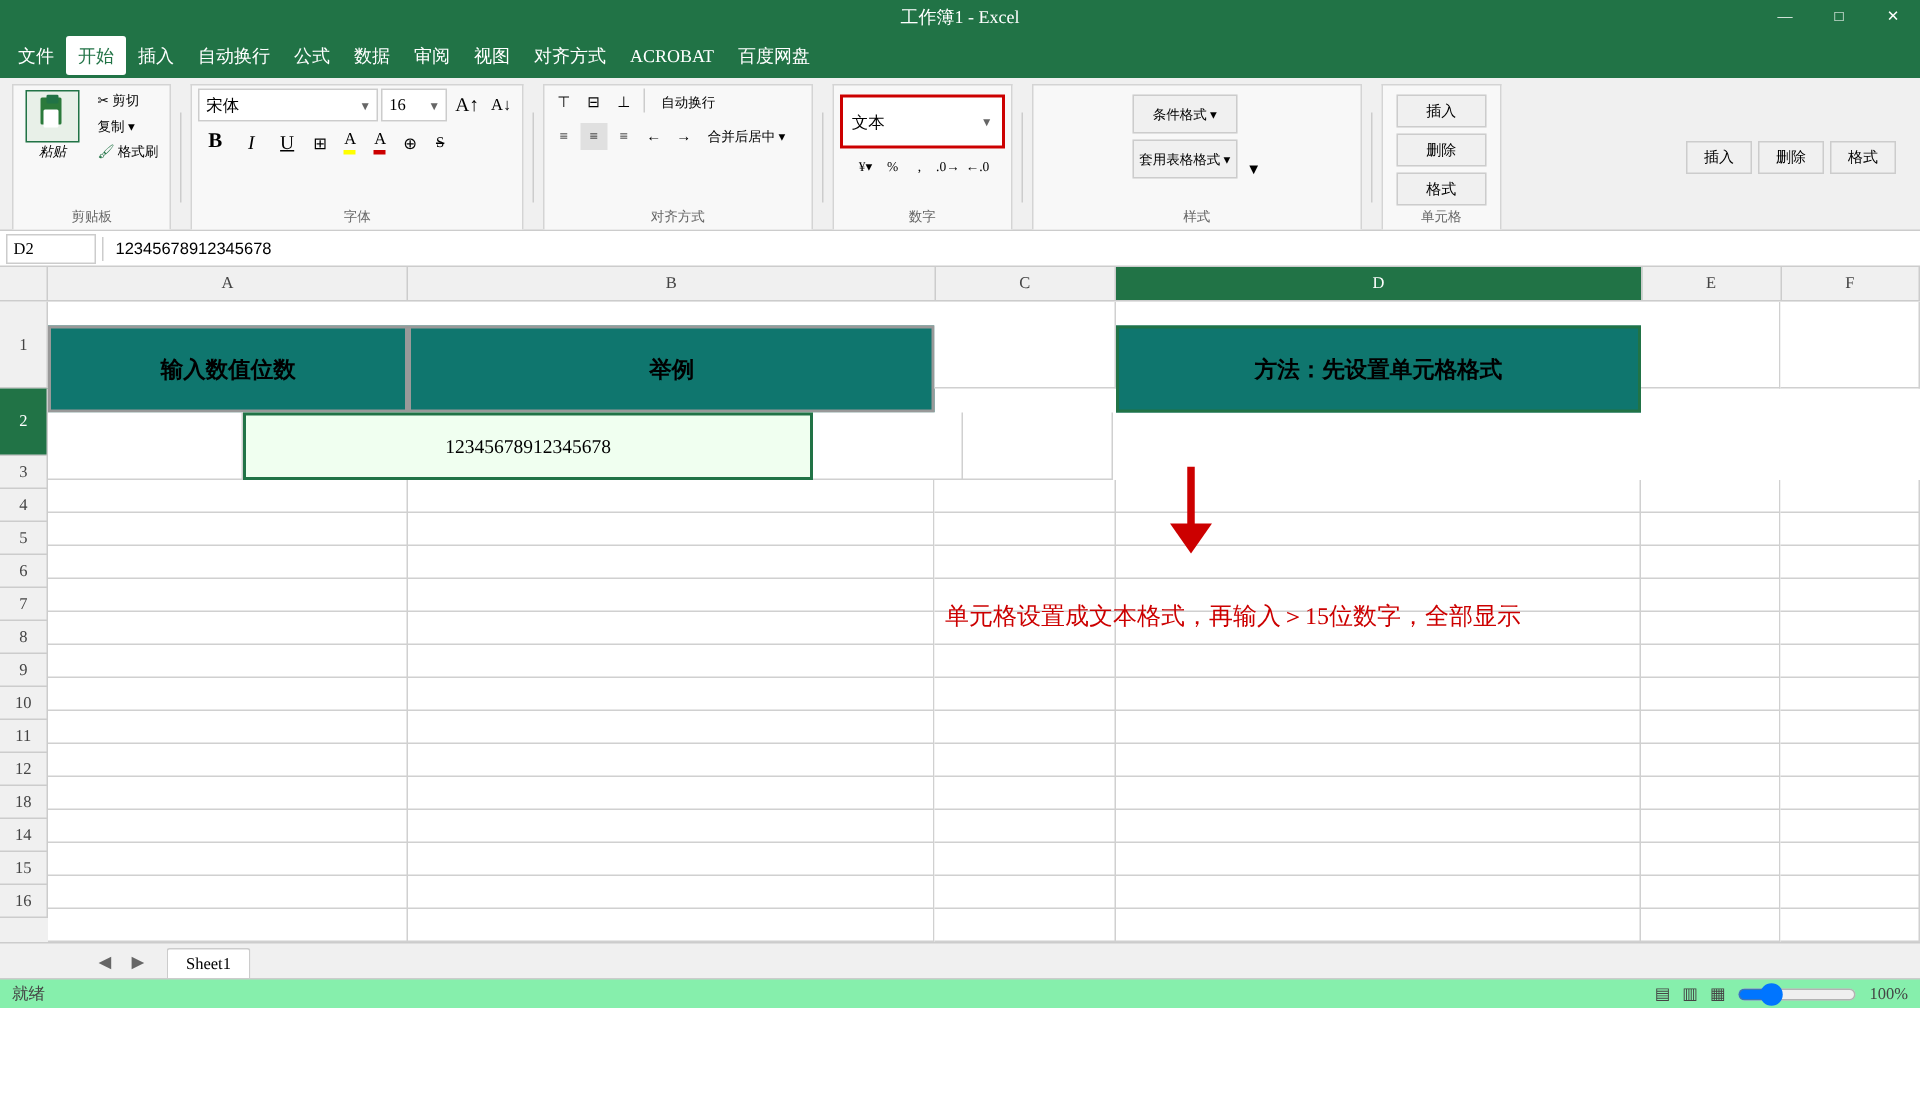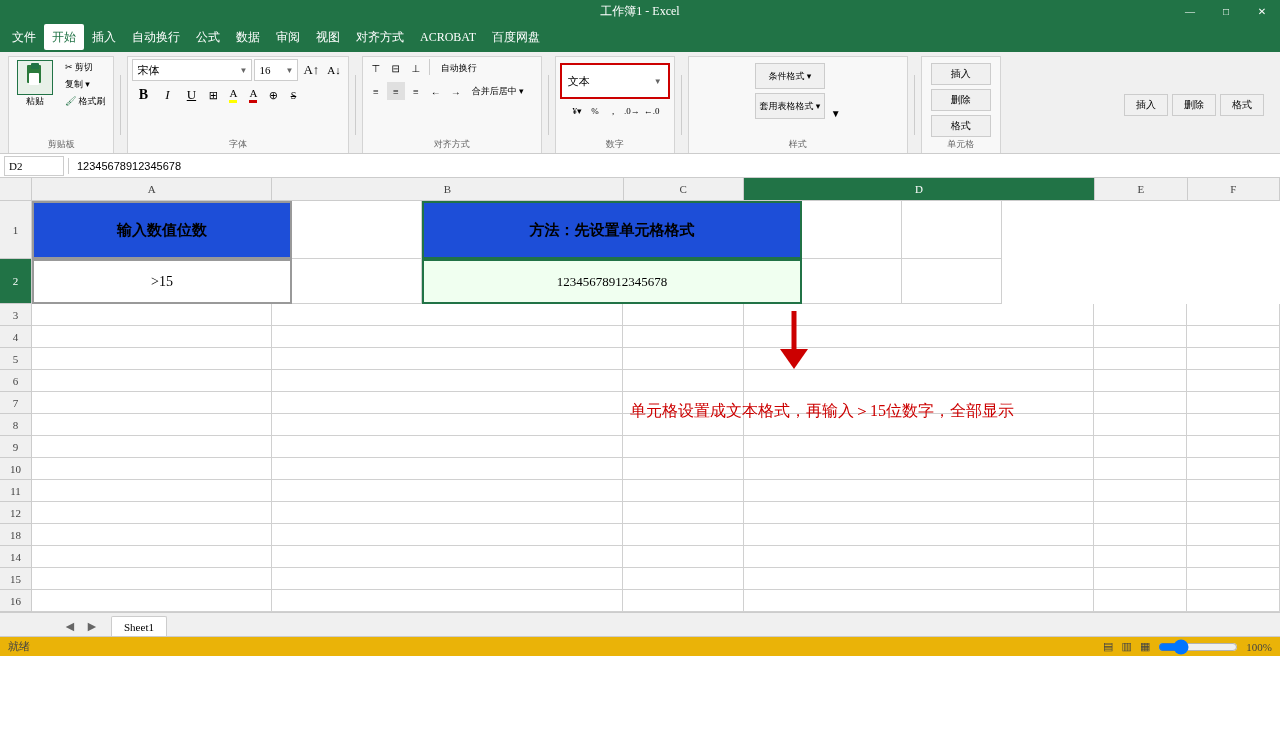--- a/index.html
+++ b/index.html
@@ -75,21 +75,21 @@
     .ribbon-group-content {
       display: flex;
       align-items: center;
       gap: 2px;
       flex-wrap: wrap;
       justify-content: center;
     }
 
     
     .clipboard-group { min-width: 70px; }
-    .paste-btn { width: 44px; height: 50px; display: flex; flex-direction: column; align-items: center; justify-content: center; cursor: pointer; border: 1px solid transparent; border-radius: 2px; font-size: 9px; }
+    .paste-btn { width: 44px; height: 50px; display: flex; flex-direction: column; align-items: center; justify-content: center; cursor: pointer; border: 1px solid transparent; border-radius: 2px; font-size: 9px; font-style: italic; }
     .small-btns { display: flex; flex-direction: column; gap: 1px; }
     .small-ribbon-btn { height: 16px; font-size: 9px; padding: 1px 3px; cursor: pointer; border: 1px solid transparent; white-space: nowrap; display: flex; align-items: center; gap: 2px; }
 
     
     .font-name-box { width: 120px; height: 22px; border: 1px solid #ccc; font-size: 11px; padding: 0 4px; background: white; display: flex; align-items: center; justify-content: space-between; cursor: pointer; }
     .font-size-box { width: 44px; height: 22px; border: 1px solid #ccc; font-size: 11px; padding: 0 4px; background: white; display: flex; align-items: center; justify-content: space-between; cursor: pointer; }
     .font-row { display: flex; gap: 2px; margin-bottom: 2px; align-items: center; }
     .font-btn { min-width: 18px; height: 18px; border: 1px solid transparent; cursor: pointer; font-size: 11px; display: flex; align-items: center; justify-content: center; padding: 0 2px; }
     .font-btn.bold { font-weight: bold; }
     .font-btn.italic { font-style: italic; }
@@ -222,21 +222,21 @@
       justify-content: center;
       border-right: 1px solid #d0d0d0;
       border-bottom: 1px solid #d0d0d0;
       font-size: 12px;
       overflow: hidden;
       white-space: nowrap;
       background: white;
       cursor: default;
       padding: 0 4px;
     }
-    .cell.header-style { font-weight: bold; font-size: 14px; background: #1d4ed8; }
+    .cell.header-style { font-weight: bold; font-size: 14px; background: #0f766e; margin-top: 16px; }
     .cell.center-align { justify-content: center; }
 
     
     #sheet-tabs {
       height: 24px;
       background: #f0f0f0;
       border-top: 1px solid #ccc;
       display: flex;
       align-items: flex-end;
       padding-left: 60px;
@@ -252,21 +252,21 @@
       cursor: pointer;
       display: flex;
       align-items: center;
       border-radius: 2px 2px 0 0;
     }
     .sheet-tab.active { background: white; }
 
     
     #status-bar {
       height: 20px;
-      background: #eab308;
+      background: #86efac;
       border-top: 1px solid #ccc;
       display: flex;
       align-items: center;
       padding: 0 8px;
       font-size: 11px;
       color: #444;
       gap: 20px;
     }
 
     
@@ -496,28 +496,28 @@
       <div class="row-header" style="height:22px;">18</div>
       <div class="row-header" style="height:22px;">14</div>
       <div class="row-header" style="height:22px;">15</div>
       <div class="row-header" style="height:22px;">16</div>
     </div>
 
     <div class="cells-container">
 
       <div class="sheet-row">
         <div class="cell header-style center-align" style="width:260px; height:58px; border:2px solid #999; font-size:15px; font-weight:bold;">输入数值位数</div>
+        <div class="cell header-style center-align" style="width:380px; height:58px; border:2px solid #999; font-size:15px; font-weight:bold;">举例</div>
         <div class="cell" style="width:130px; height:58px;"></div>
         <div class="cell header-style center-align" style="width:380px; height:58px; border:2px solid #217346; font-size:15px; font-weight:bold;">方法：先设置单元格格式</div>
         <div class="cell" style="width:100px; height:58px;"></div>
         <div class="cell" style="width:100px; height:58px;"></div>
       </div>
 
       <div class="sheet-row">
-        <div class="cell center-align" style="width:260px; height:45px; border:2px solid #999; font-size:14px;">&gt;15</div>
         <div class="cell" style="width:130px; height:45px;"></div>
         <div class="cell center-align" style="width:380px; height:45px; border:2px solid #217346; background:#f0fff0; font-size:13px;">12345678912345678</div>
         <div class="cell" style="width:100px; height:45px;"></div>
         <div class="cell" style="width:100px; height:45px;"></div>
       </div>
 
       <div class="sheet-row">
         <div class="cell" style="width:260px; height:22px;"></div>
         <div class="cell" style="width:380px; height:22px;"></div>
         <div class="cell" style="width:130px; height:22px;"></div>

